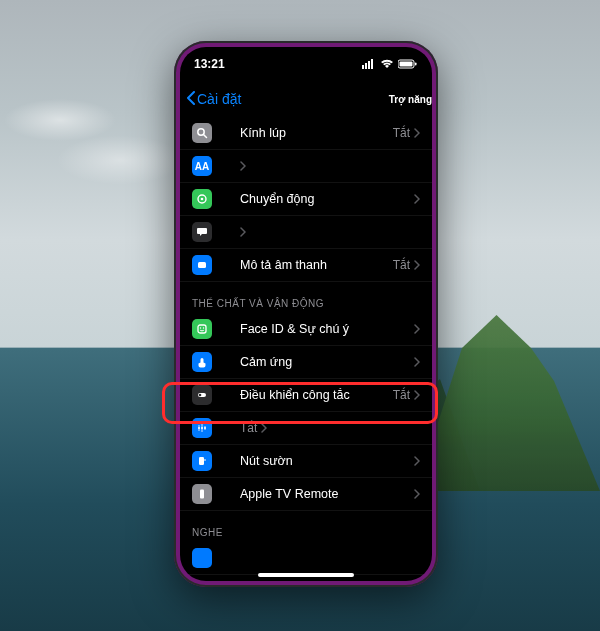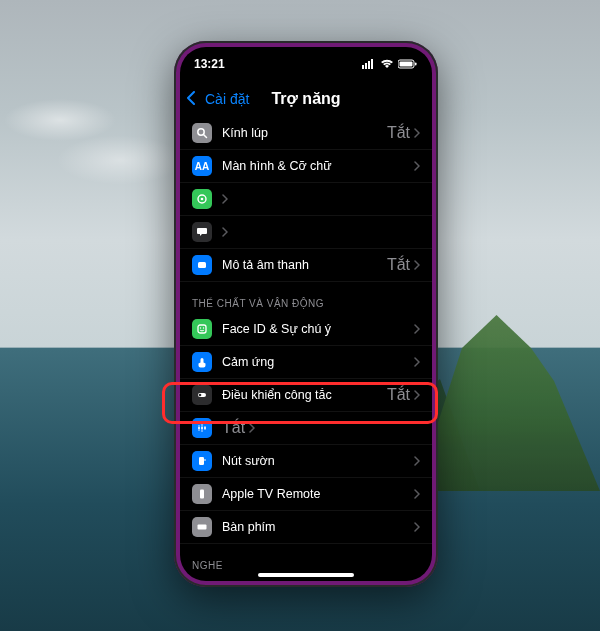--- a/index.html
+++ b/index.html
@@ -52,35 +52,35 @@
     height:34px; display:flex; align-items:center; justify-content:space-between;
     padding:0 14px; font-size:12px; font-weight:600;
   }
   .status-right{display:flex;gap:4px;align-items:center;}
   .status-right svg{display:block;}
 
   .nav {
     height:36px; display:flex; align-items:center; position:relative;
     padding:0 6px;
   }
-  .back { color:#0a84ff; font-size:14px; display:flex; align-items:center; gap:10px; }
-  .title { position:absolute; left:0; right:0; text-align:center; font-size:16px; font-weight:600; pointer-events:none;}
+  .back { color:#0a84ff; font-size:14px; display:flex; align-items:center; gap:2px; }
+  .title { position:absolute; left:0; right:0; text-align:right; font-size:10px; font-weight:600; pointer-events:none;}
 
   .list { position:absolute; top:70px; bottom:0; left:0; right:0; overflow:hidden; }
   .row {
     display:flex; align-items:center; height:33px; padding:0 12px;
     border-bottom:0.5px solid rgba(255,255,255,0.07);
     font-size:12.5px;
   }
   .row .icon {
-    width:20px; height:20px; border-radius:5px; margin-right:10px;
+    width:20px; height:20px; border-radius:5px; margin-right:28px;
     display:flex; align-items:center; justify-content:center; flex-shrink:0;
   }
   .row .label { flex:1; color:#fff; white-space:nowrap; overflow:hidden; text-overflow:ellipsis;}
-  .row .value { color:#8e8e93; font-size:16px; margin-right:4px;}
+  .row .value { color:#8e8e93; font-size:12px; margin-right:4px;}
   .chev { color:#5a5a5e; }
   .chev svg{display:block;}
 
   .sect {
     padding:16px 12px 4px; font-size:10px; letter-spacing:0.5px;
     color:#8e8e93; text-transform:uppercase;
   }
 
   .ic-gray{background:#8e8e93;}
   .ic-blue{background:#007aff;}
@@ -161,35 +161,35 @@
         <span class="value">Tắt</span>
         <span class="chev">
             <svg width="6" height="10" viewBox="0 0 6 10">
               <path d="M1 1 L5 5 L1 9" stroke="#5a5a5e" stroke-width="1.5" fill="none" stroke-linecap="round"></path>
             </svg>
           </span>
       </div>
 
       <div class="row">
         <span class="icon ic-blue" style="color:#fff;font-size:10px;font-weight:700;">AA</span>
-        <span class="label">Màn hình &amp; Cỡ chữ</span>
         <span class="chev">
             <svg width="6" height="10" viewBox="0 0 6 10">
               <path d="M1 1 L5 5 L1 9" stroke="#5a5a5e" stroke-width="1.5" fill="none" stroke-linecap="round"></path>
             </svg>
           </span>
       </div>
 
       <div class="row">
         <span class="icon ic-green">
           <svg width="12" height="12" viewBox="0 0 12 12">
               <circle cx="6" cy="6" r="4" stroke="#fff" stroke-width="1.4" fill="none"></circle>
               <circle cx="6" cy="6" r="1.3" fill="#fff"></circle>
             </svg>
         </span>
+        <span class="label">Chuyển động</span>
         <span class="chev">
             <svg width="6" height="10" viewBox="0 0 6 10">
               <path d="M1 1 L5 5 L1 9" stroke="#5a5a5e" stroke-width="1.5" fill="none" stroke-linecap="round"></path>
             </svg>
           </span>
       </div>
 
       <div class="row">
         <span class="icon ic-dark">
           <svg width="12" height="12" viewBox="0 0 12 12">
@@ -308,33 +308,20 @@
             </svg>
         </span>
         <span class="label">Apple TV Remote</span>
         <span class="chev">
             <svg width="6" height="10" viewBox="0 0 6 10">
               <path d="M1 1 L5 5 L1 9" stroke="#5a5a5e" stroke-width="1.5" fill="none" stroke-linecap="round"></path>
             </svg>
           </span>
       </div>
 
-      <div class="row">
-        <span class="icon ic-gray">
-          <svg width="12" height="12" viewBox="0 0 12 12">
-              <rect x="1.5" y="3.5" width="9" height="5" rx="1" fill="#fff"></rect>
-            </svg>
-        </span>
-        <span class="label">Bàn phím</span>
-        <span class="chev">
-            <svg width="6" height="10" viewBox="0 0 6 10">
-              <path d="M1 1 L5 5 L1 9" stroke="#5a5a5e" stroke-width="1.5" fill="none" stroke-linecap="round"></path>
-            </svg>
-          </span>
-      </div>
 
       <div class="sect">NGHE</div>
 
       <div class="row">
         <span class="icon ic-blue">
           
         </span>
 
       </div>
 

